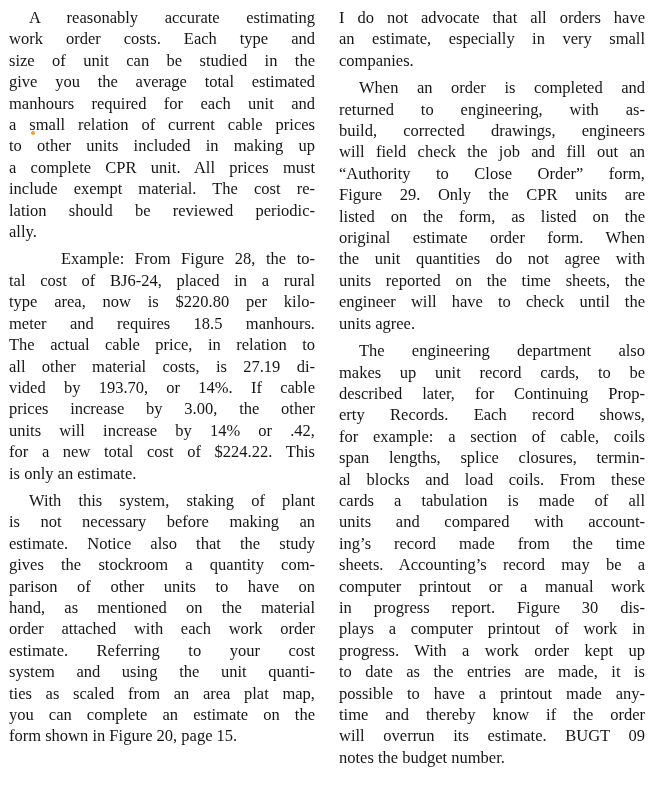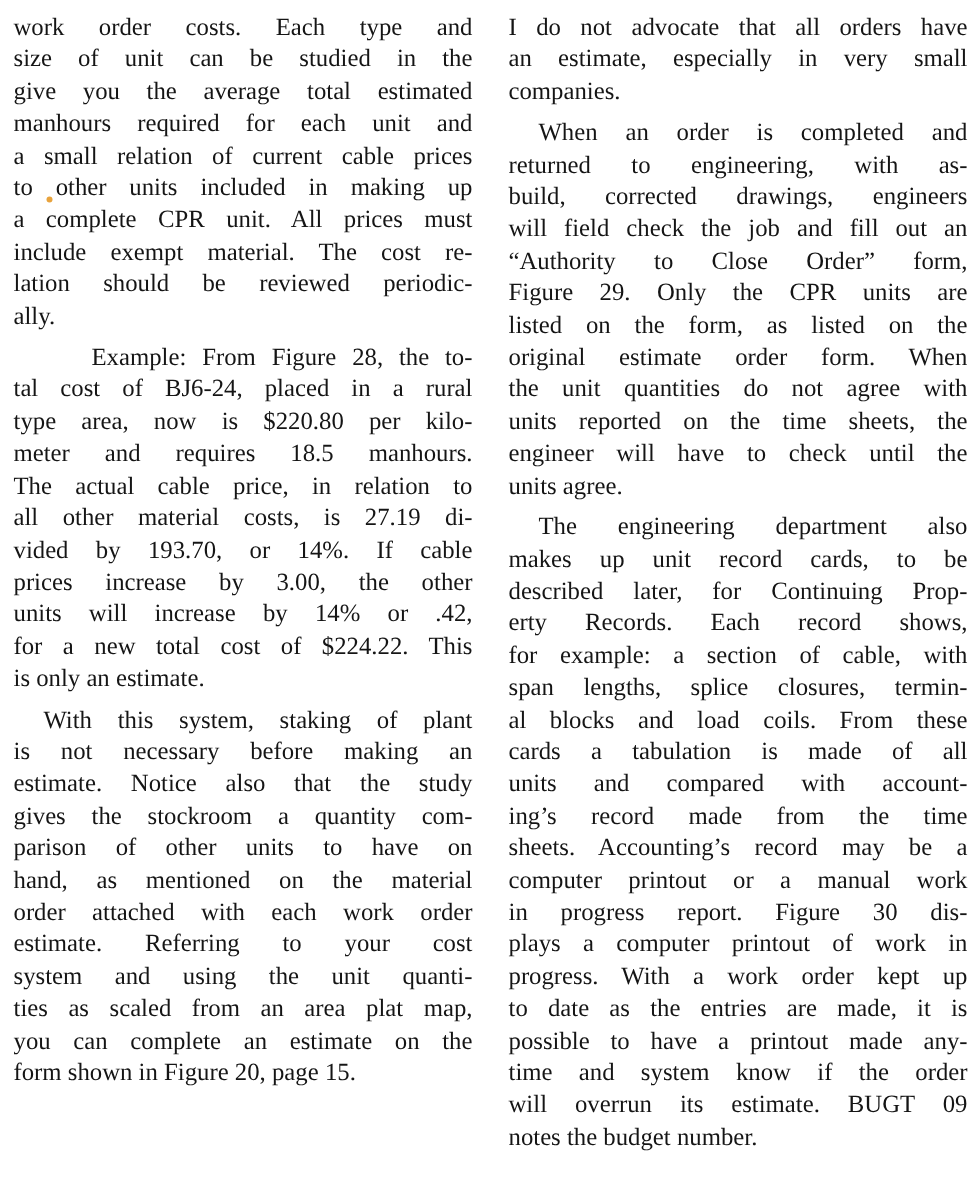--- a/index.html
+++ b/index.html
@@ -56,20 +56,21 @@
     border-radius: 50%;
     background: #e8a33d;
   }
 </style>
 </head>
 <body>
 
 <div class="page">
   <div class="column">
       <div class="paragraph">
+        <div class="line indent">A reasonably accurate estimating</div>
         <div class="line">work order costs. Each type and</div>
         <div class="line">size of unit can be studied in the</div>
         <div class="line">give you the average total estimated</div>
         <div class="line">manhours required for each unit and</div>
         <div class="line">a small relation of current cable prices</div>
         <div class="line">to other units included in making up</div>
         <div class="line">a complete CPR unit. All prices must</div>
         <div class="line">include exempt material. The cost re-</div>
         <div class="line">lation should be reviewed periodic-</div>
         <div class="line last">ally.</div>
@@ -120,32 +121,32 @@
         <div class="line">the unit quantities do not agree with</div>
         <div class="line">units reported on the time sheets, the</div>
         <div class="line">engineer will have to check until the</div>
         <div class="line last">units agree.</div>
       </div>
       <div class="paragraph">
         <div class="line indent">The engineering department also</div>
         <div class="line">makes up unit record cards, to be</div>
         <div class="line">described later, for Continuing Prop-</div>
         <div class="line">erty Records. Each record shows,</div>
-        <div class="line">for example: a section of cable, with</div>
+        <div class="line">for example: a section of cable, coils</div>
         <div class="line">span lengths, splice closures, termin-</div>
         <div class="line">al blocks and load coils. From these</div>
         <div class="line">cards a tabulation is made of all</div>
         <div class="line">units and compared with account-</div>
         <div class="line">ing’s record made from the time</div>
         <div class="line">sheets. Accounting’s record may be a</div>
         <div class="line">computer printout or a manual work</div>
         <div class="line">in progress report. Figure 30 dis-</div>
         <div class="line">plays a computer printout of work in</div>
         <div class="line">progress. With a work order kept up</div>
         <div class="line">to date as the entries are made, it is</div>
         <div class="line">possible to have a printout made any-</div>
-        <div class="line">time and system know if the order</div>
+        <div class="line">time and thereby know if the order</div>
         <div class="line">will overrun its estimate. BUGT 09</div>
         <div class="line last">notes the budget number.</div>
       </div>
     </div>
 </div>
 <div class="scan-speck"></div>
 
 </body></html>

